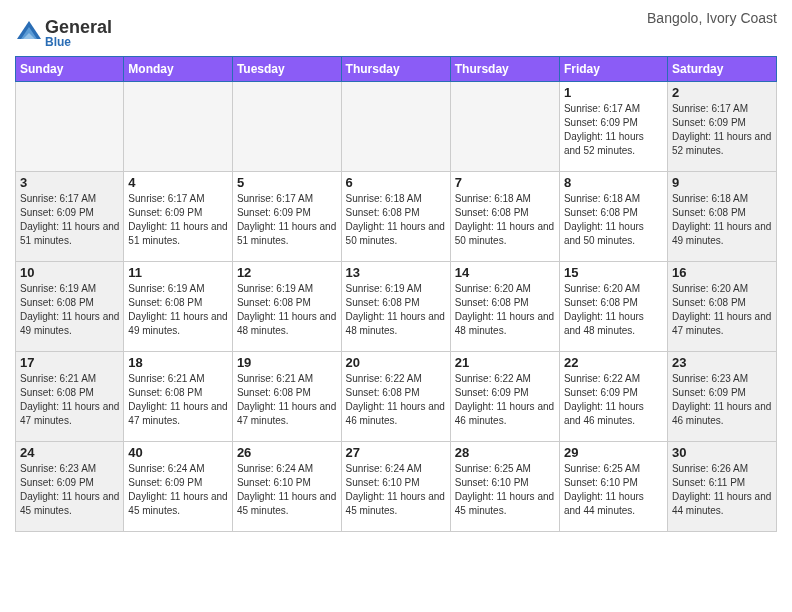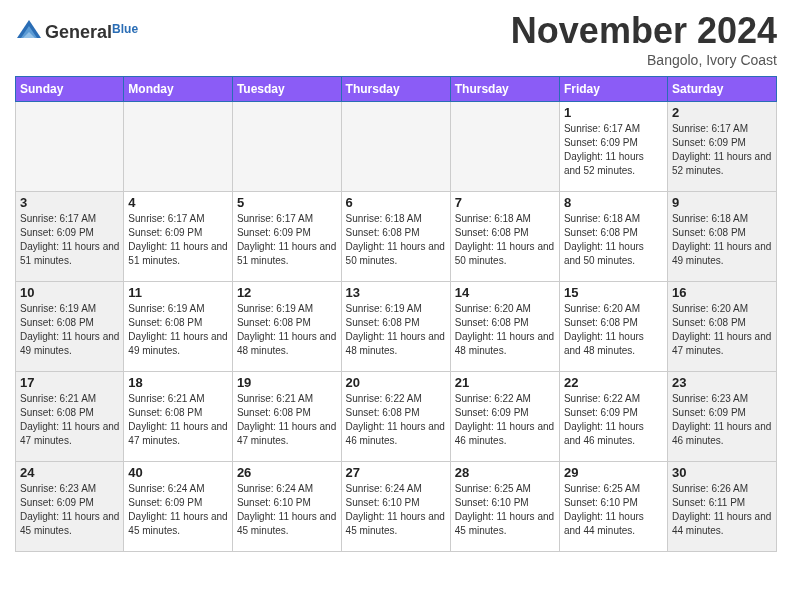--- a/index.html
+++ b/index.html
@@ -16,21 +16,21 @@
       align-items: flex-start;
       margin-bottom: 8px;
     }
     .logo {
       display: flex;
       align-items: center;
       margin-top: 8px;
     }
     .logo-text {
       display: flex;
-      flex-direction: row;
+      flex-direction: column;
       line-height: 1;
     }
     .logo-general {
       font-size: 18px;
       font-weight: bold;
       color: #333;
     }
     .logo-blue {
       font-size: 12px;
       font-weight: bold;
@@ -101,21 +101,20 @@
       <polygon points="14,2 26,20 2,20" fill="#2a6db5"></polygon>
       <polygon points="14,8 22,20 6,20" fill="#5b9bd5"></polygon>
       <polygon points="14,14 20,20 8,20" fill="#92c0e8"></polygon>
     </svg>
     <div class="logo-text">
       <span class="logo-general">General</span>
       <span class="logo-blue">Blue</span>
     </div>
   </div>
   <div class="title-area">
-    <div class="month-title">November 2024</div>
     <div class="location">Bangolo, Ivory Coast</div>
   </div>
 </div>
 
 <table class="calendar">
   <thead>
     <tr>
     <th>Sunday</th>
         <th>Monday</th>
         <th>Tuesday</th>

